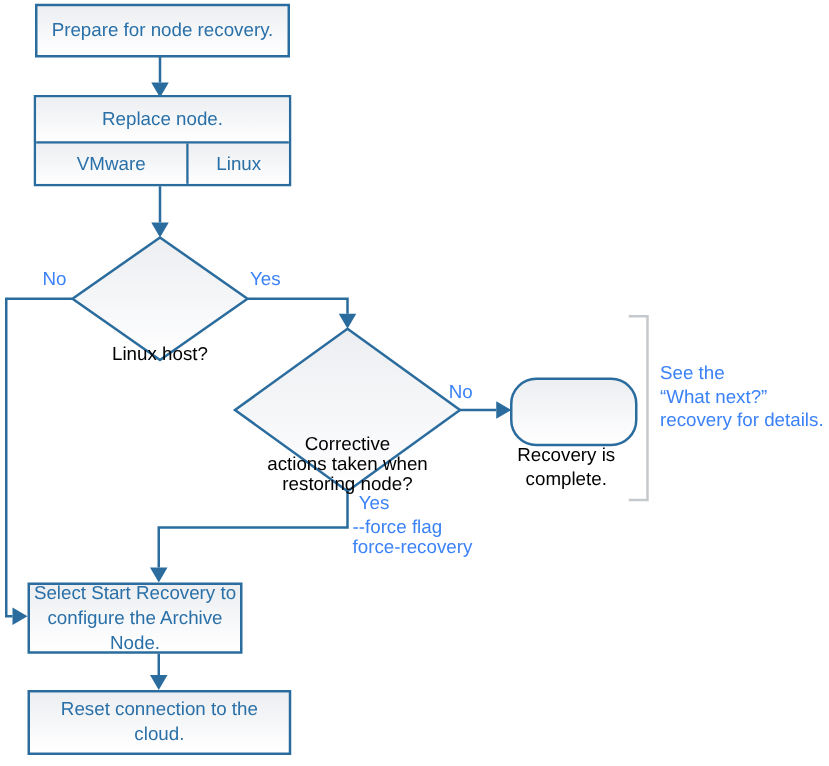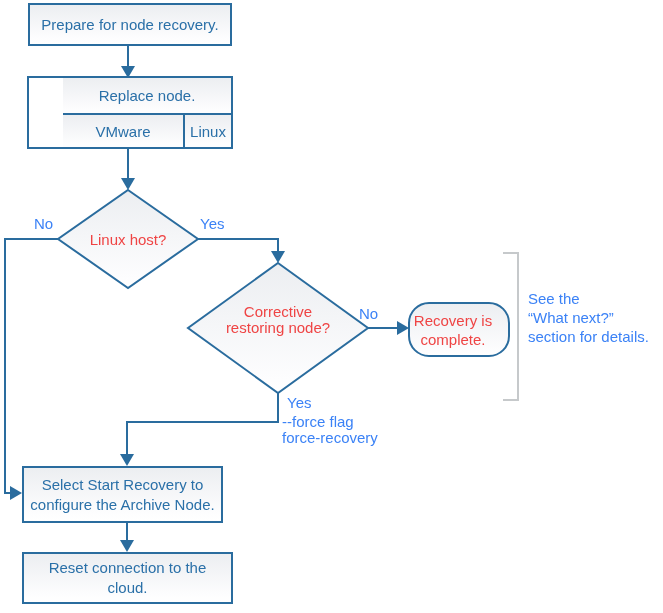--- a/index.html
+++ b/index.html
@@ -20,21 +20,21 @@
     border: 2px solid #2A6C9E;
     background: linear-gradient(180deg, #ECEEF1 0%, #FDFDFE 85%, #FFFFFF 100%);
     display: flex;
     align-items: center;
     justify-content: center;
     text-align: center;
     font-size: 15px;
     line-height: 20px;
     color: #2A70A8;
   }
-  .group { position: absolute; z-index: 2; box-sizing: border-box; border: 2px solid #2A6C9E; display: flex; flex-direction: column; padding-left: 34px; }
+  .group { position: absolute; z-index: 2; box-sizing: border-box; border: 2px solid #2A6C9E; display: flex; flex-direction: column; }
   .group .cellrow { display: flex; flex: 1; }
   .gcell {
     box-sizing: border-box;
     background: linear-gradient(180deg, #ECEEF1 0%, #FDFDFE 90%);
     display: flex; align-items: center; justify-content: center;
     font-size: 15px; color: #2A70A8; text-align: center;
   }
   .g-top { height: 37px; border-bottom: 2px solid #2A6C9E; }
   .g-left { width: 122px; border-right: 2px solid #2A6C9E; flex: none; }
   .g-right { flex: 1; }
@@ -44,21 +44,22 @@
     font-size: 15px;
     line-height: 17px;
     white-space: nowrap;
     color: #3b82f6;
   }
   .centerblock {
     position: absolute;
     z-index: 3;
     text-align: center;
     font-size: 15px;
-    color: #ef4444;
+    color: #000000;
+    margin-top: 44px;
   }
   .centerblock span, .floating span { display: block; }
   .note { line-height: 19px; text-align: left; }
 </style>
 </head>
 <body>
 
 <div id="canvas">
 
   <svg id="wires" width="663" height="613" viewBox="0 0 663 613">
@@ -108,20 +109,21 @@
     <div class="cellrow">
       <div class="gcell g-left">VMware</div>
       <div class="gcell g-right">Linux</div>
     </div>
   </div>
 
   <div class="centerblock" style="left:58px; top:231px; width:140px;">Linux host?</div>
 
   <div class="centerblock" style="left:188px; top:304px; width:180px; line-height:16px;">
     <span>Corrective</span>
+    <span>actions taken when</span>
     <span>restoring node?</span>
   </div>
 
   <div class="centerblock" style="left:409px; top:311px; width:88px; line-height:19px;">
     <span>Recovery is</span>
     <span>complete.</span>
   </div>
 
   <div class="floating" style="left:34px; top:215px;">No</div>
   <div class="floating" style="left:200px; top:215px;">Yes</div>
@@ -129,24 +131,24 @@
   <div class="floating" style="left:287px; top:394px;">Yes</div>
 
   <div class="floating" style="left:282px; top:414px; line-height:16px;">
     <span>--force flag</span>
     <span>force-recovery</span>
   </div>
 
   <div class="floating note" style="left:528px; top:289px;">
     <span>See the</span>
     <span>“What next?”</span>
-    <span>section for details.</span>
+    <span>recovery for details.</span>
   </div>
 
-  <div class="node" style="left:22px; top:466px; width:201px; height:57px; flex-direction:column;text-align:center;">
+  <div class="node" style="left:22px; top:466px; width:172px; height:57px; flex-direction:column;text-align:center;">
     <span>Select Start Recovery to</span>
     <span>configure the Archive Node.</span>
   </div>
 
   <div class="node" style="left:22px; top:552px; width:211px; height:52px; flex-direction:column;">
     <span>Reset connection to the</span>
     <span>cloud.</span>
   </div>
 
 </div>

